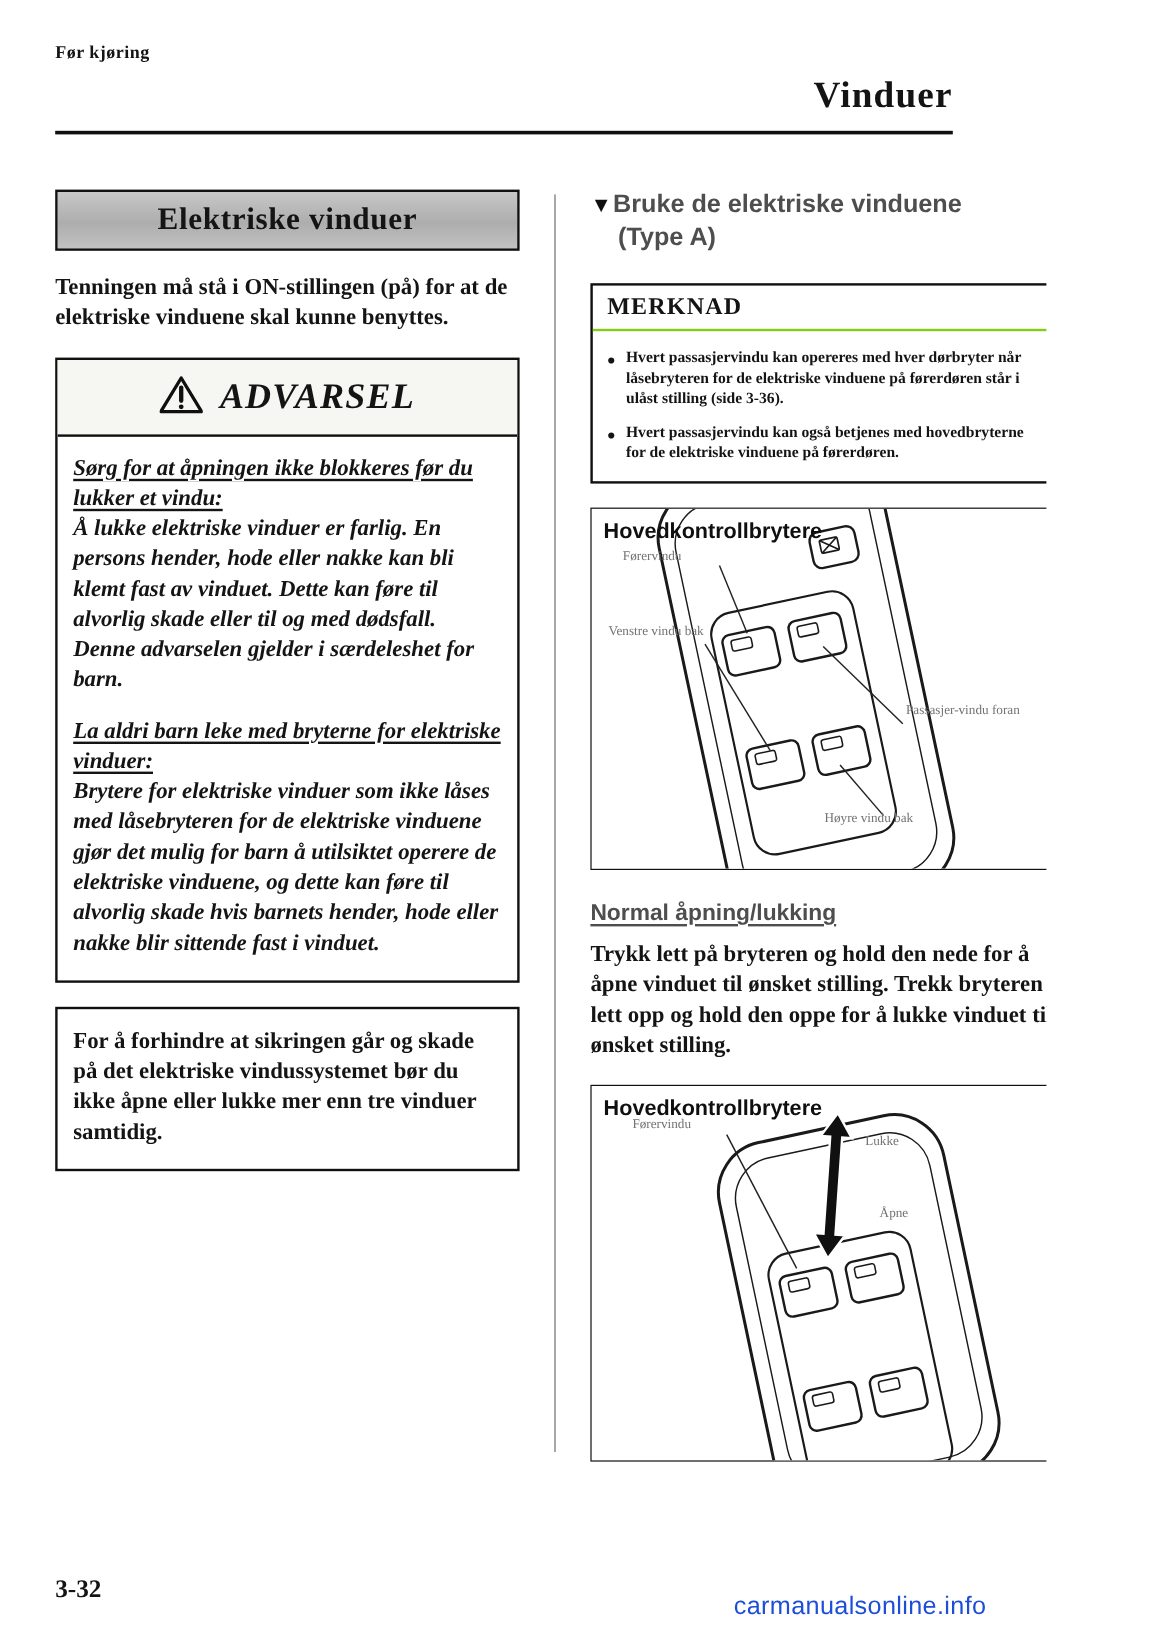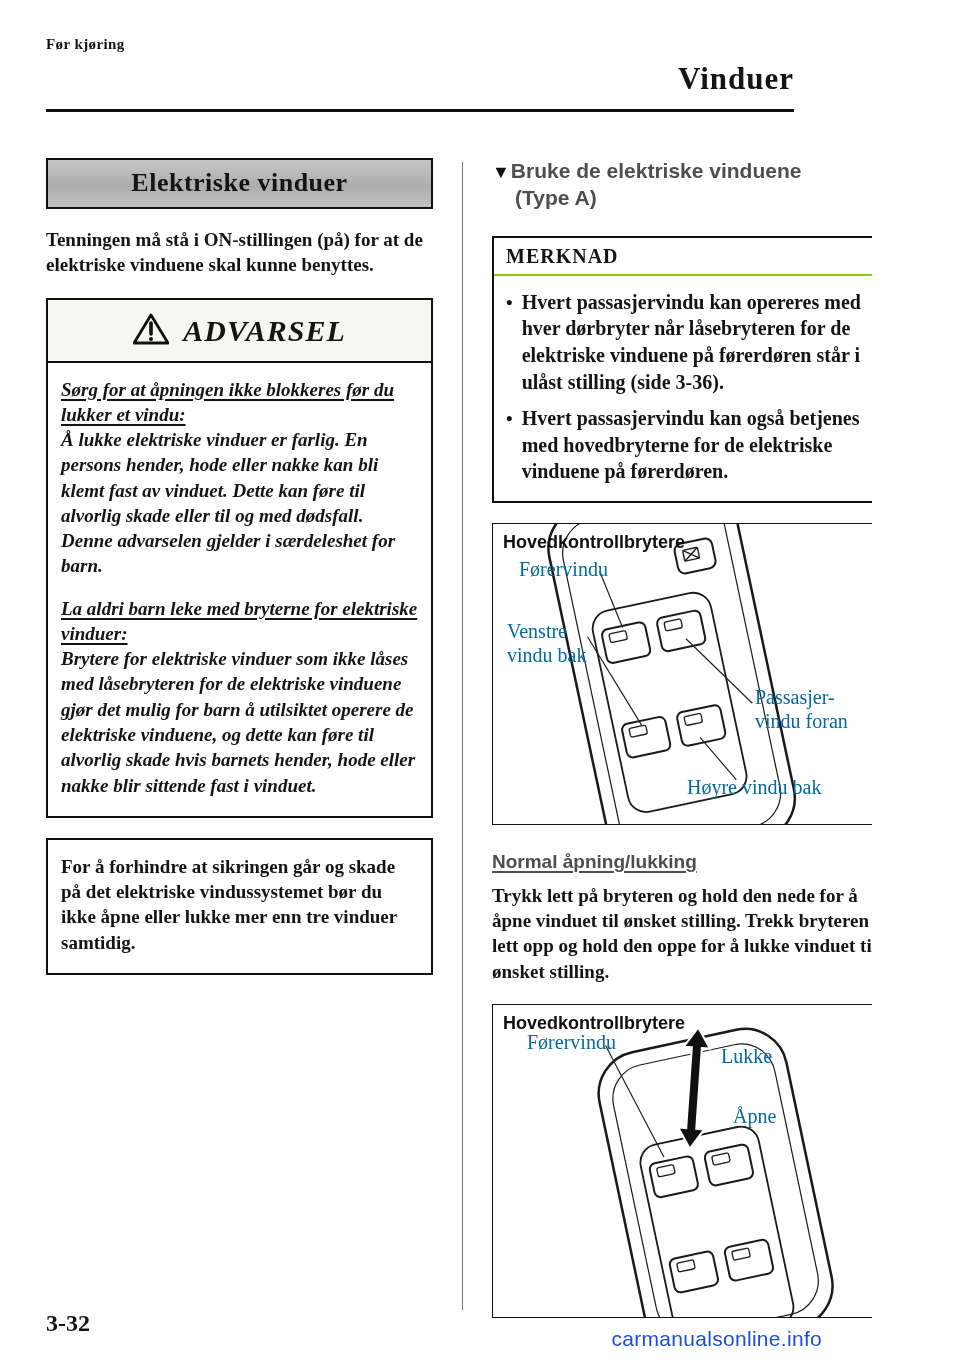--- a/index.html
+++ b/index.html
@@ -38,40 +38,40 @@
   
   .sec-head { font-family:"Liberation Sans", sans-serif; font-weight:bold; font-size:21px;
               line-height:1.28; color:#4e4e4e; }
   .sec-head .tri { color:#0f0f0f; font-size:18px; margin-right:1px; }
   .sec-sub { padding-left:23px; }
 
   .note-box { border:2px solid #101010; margin-top:24px; }
   .note-title { font-size:20px; font-weight:600; letter-spacing:1px; padding:7px 12px 6px 12px;
                 border-bottom:2px solid #84cc16; }
   .note-body { padding:13px 10px 16px 12px; }
-  .bullet { display:flex; gap:9px; font-size:20px; font-weight:bold; line-height:1.33; }
+  .bullet { display:flex; gap:9px; font-size:13px; font-weight:bold; line-height:1.33; }
   .bullet + .bullet { margin-top:10px; }
   .bullet .b-text { flex:1; }
   .b-dot::before { content:"•"; font-size:19px; }
 
   .fig-box { position:relative; border:1.5px solid #101010; margin-top:20px; background:#fff; overflow:hidden; }
   .fig-1 { height:302px; }
   .fig-2 { height:314px; }
   .fig-box svg.art { position:absolute; left:0; top:0; width:100%; height:100%; }
   .fig-title { position:absolute; top:8px; left:10px; font-family:"Liberation Sans", sans-serif;
                font-weight:bold; font-size:18px; color:#0f0f0f; }
-  .fig-label { position:absolute; font-size:20px; line-height:1.18; color:#0369a1; }
+  .fig-label { position:absolute; font-size:11px; line-height:1.18; color:#737373; }
 
   .normal-head { margin-top:26px; font-family:"Liberation Sans", sans-serif; font-weight:bold;
                  font-size:19px; color:#4e4e4e; text-decoration:underline; text-underline-offset:3px;
                  text-decoration-thickness:2px; }
   .normal-para { margin-top:10px; }
 
   
-  .page-num { position:absolute; left:46px; bottom:26px; font-size:24px; font-weight:bold; }
+  .page-num { position:absolute; left:46px; bottom:26px; font-size:21px; font-weight:bold; }
   .watermark { position:absolute; right:50px; bottom:12px; font-family:"Liberation Sans", sans-serif;
                font-size:21px; color:#1d4ed8; letter-spacing:.3px; }
 </style>
 </head>
 <body>
 
 <div class="page">
 
   <div>
     <div class="kicker">Før kjøring</div>

